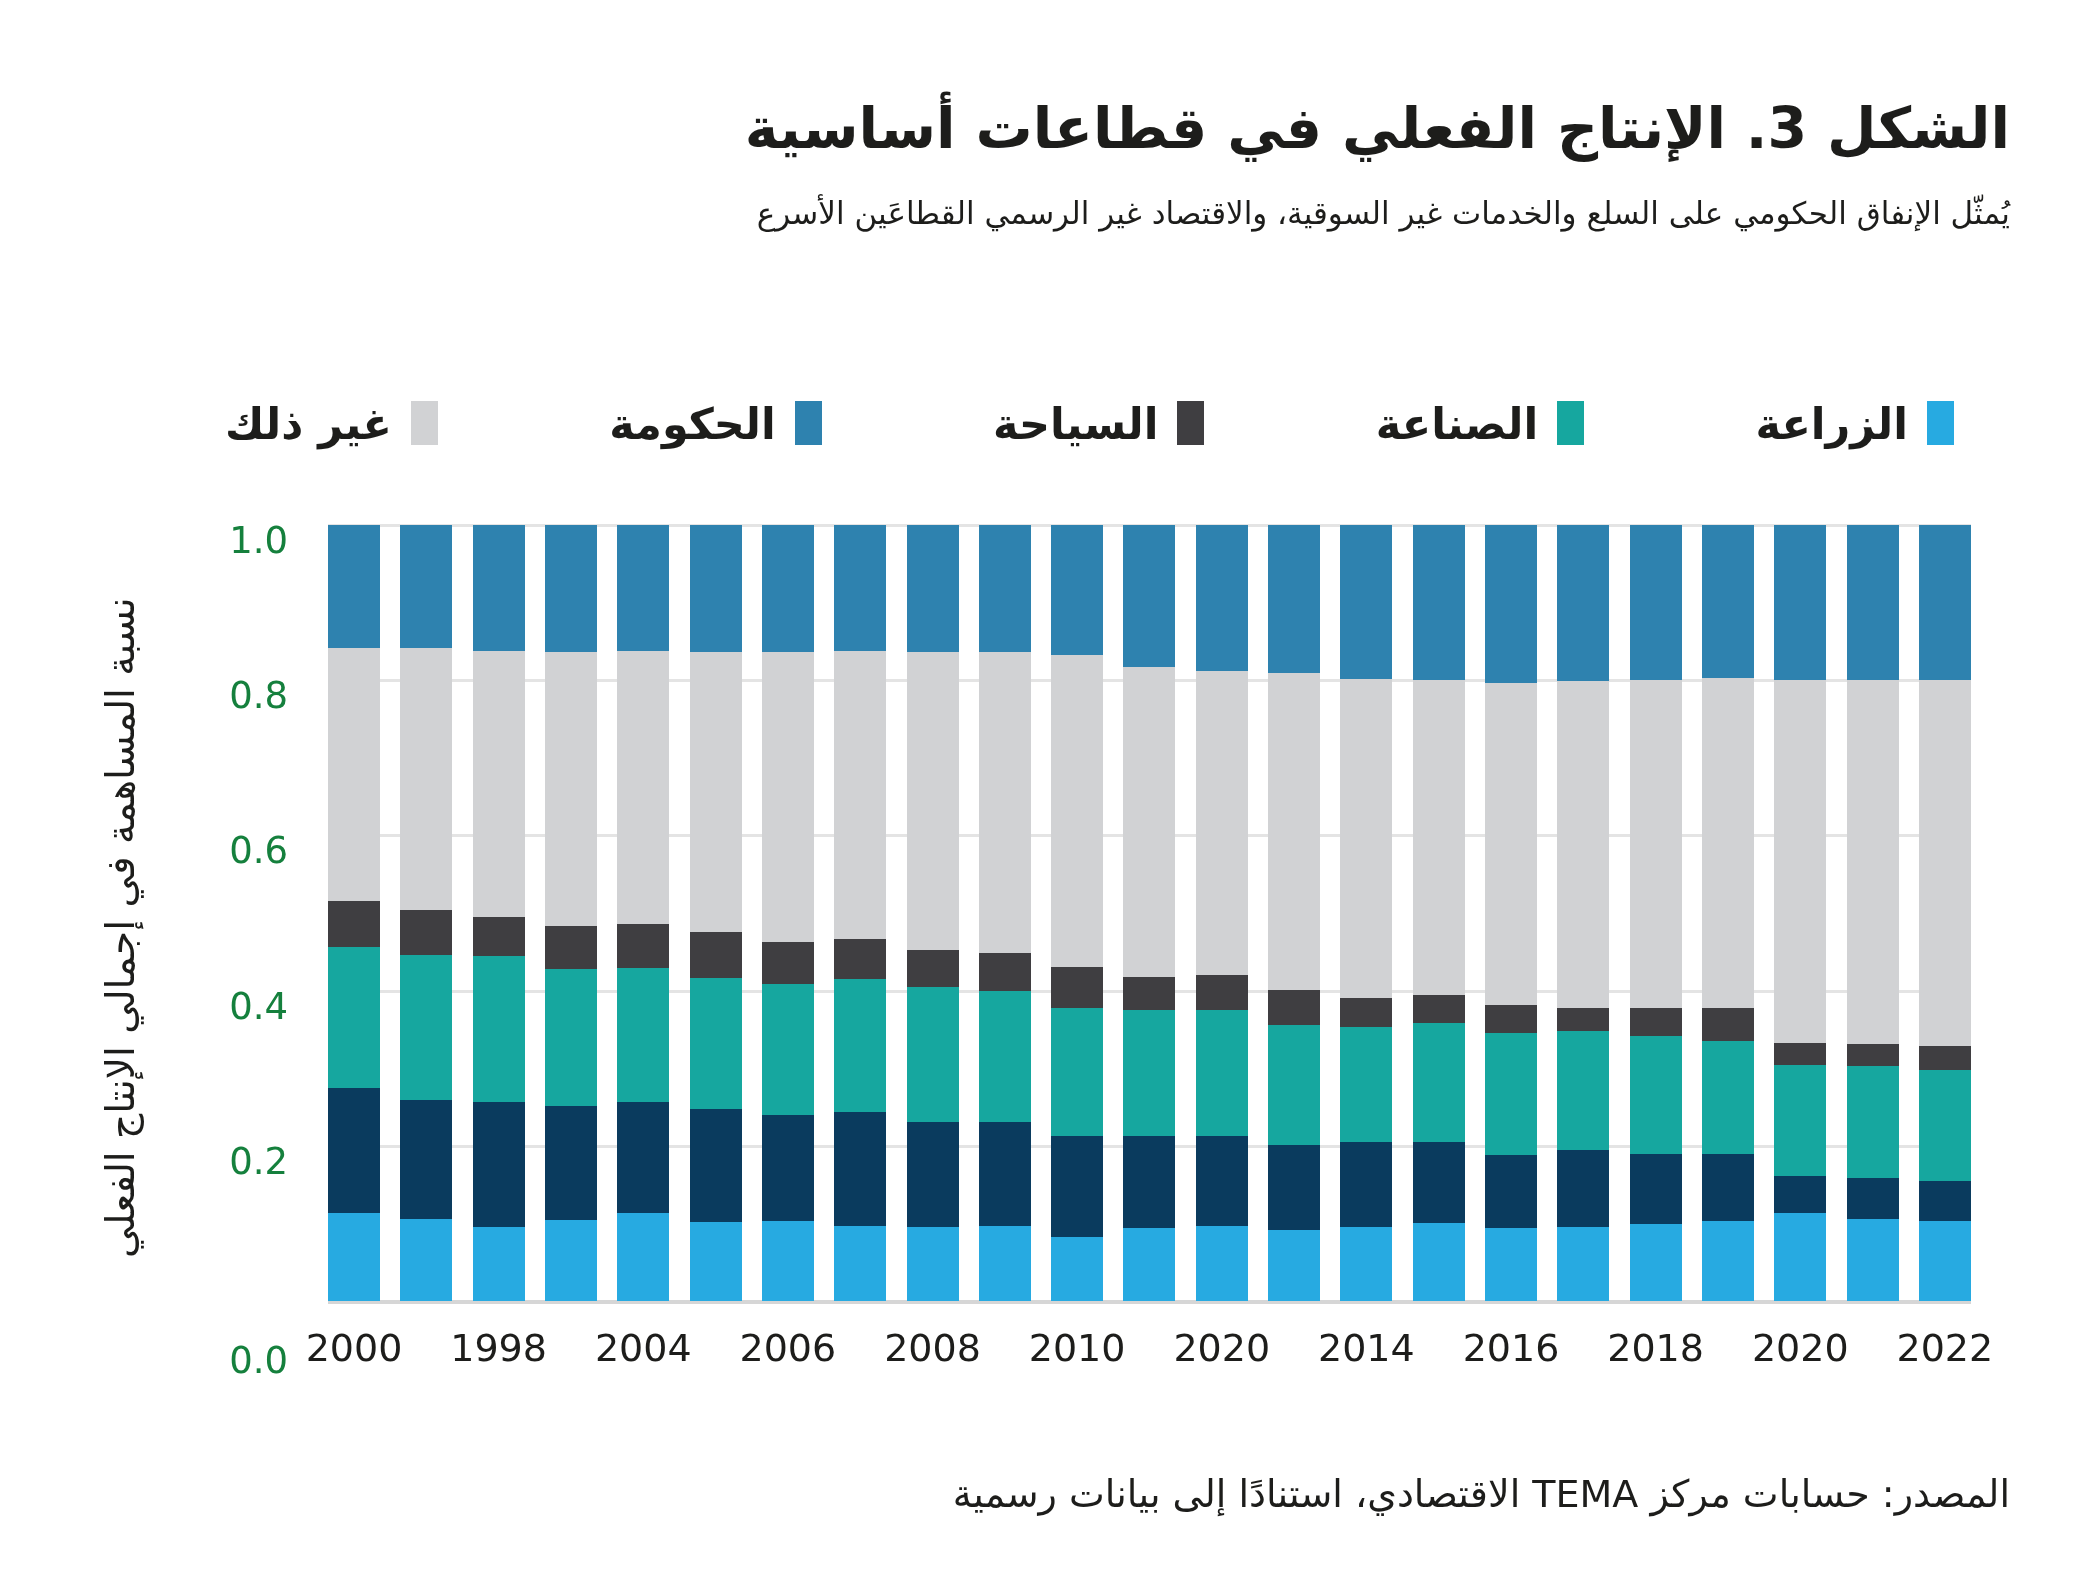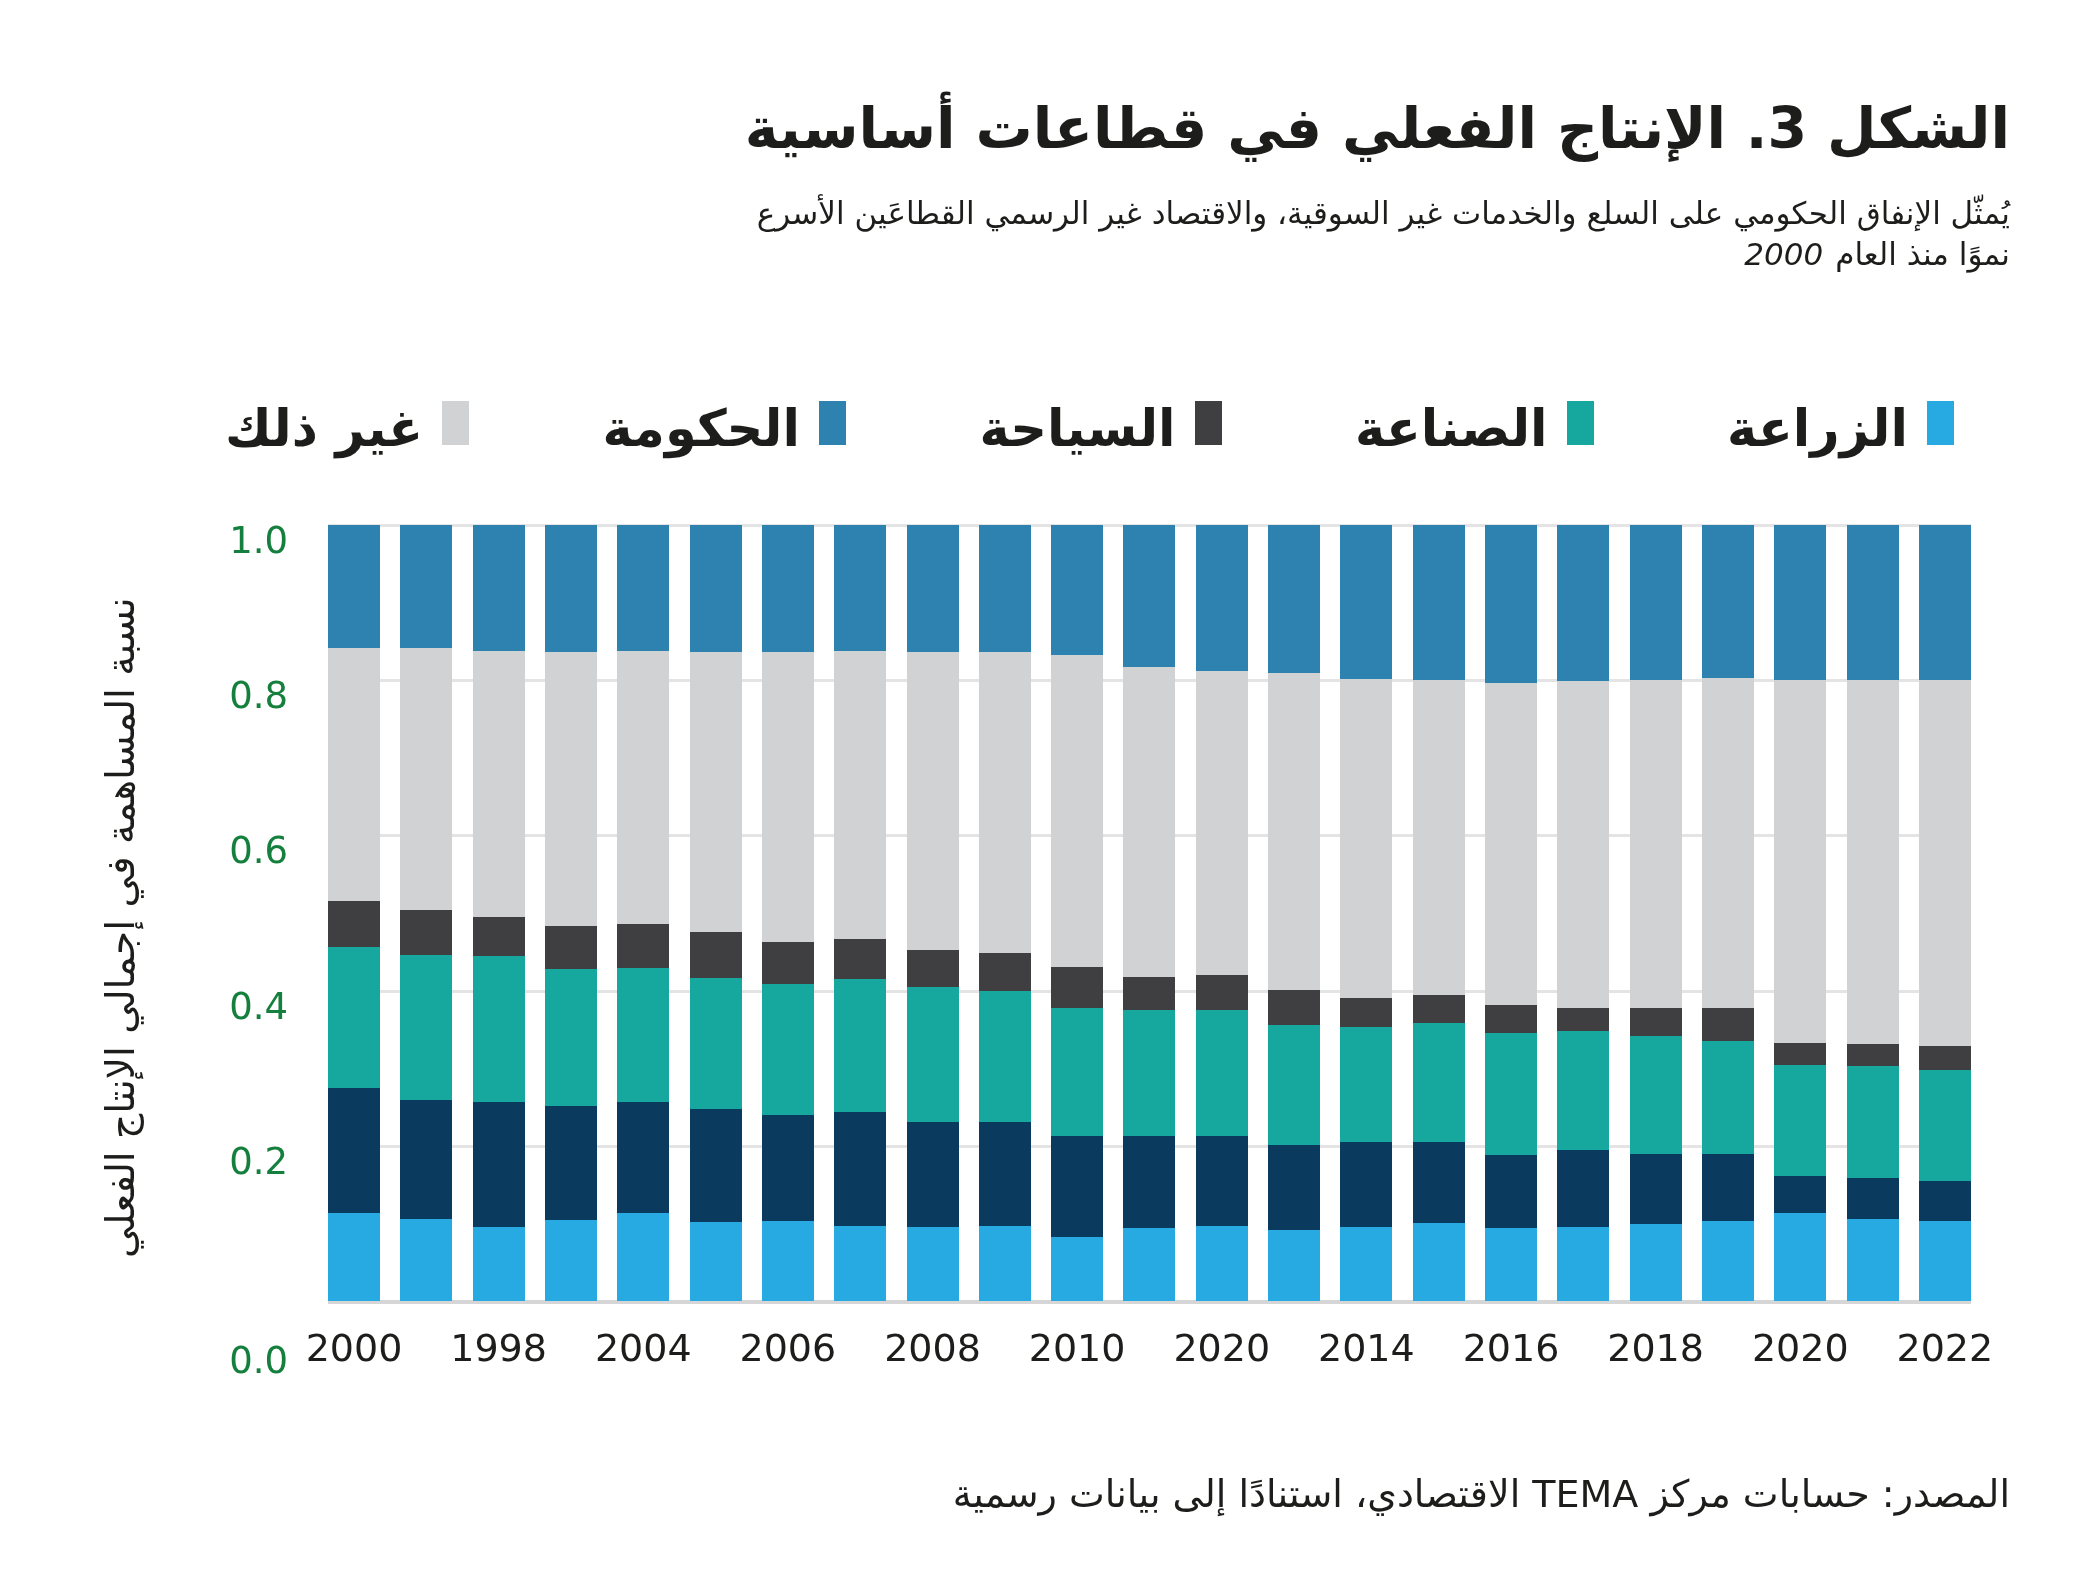--- a/index.html
+++ b/index.html
@@ -16,21 +16,21 @@
     font-size:31px;font-weight:400;line-height:1.33;
   }
   .subtitle .em{font-style:italic;margin-inline-start:12px;}
   .legend{
     position:absolute;top:398px;left:225px;right:130px;direction:rtl;
     display:flex;justify-content:space-between;align-items:flex-start;
   }
   .legend-item{display:flex;align-items:flex-start;direction:rtl;}
   .legend-swatch{width:27px;height:44px;flex:none;margin-top:3px;margin-inline-end:19px;}
   .legend-label{
-    font-size:51px;font-weight:bold;line-height:1.22;white-space:pre-line;text-align:center;
+    font-size:43px;font-weight:bold;line-height:1.22;white-space:pre-line;text-align:center;
   }
   .plot{position:absolute;left:328px;top:525px;width:1643px;height:776px;}
   .gridline{position:absolute;left:0;right:0;height:3px;background:#e4e4e4;}
   .gridline.baseline{background:#d6d6d6;height:4px;}
   .bars{position:absolute;left:0;top:0;width:100%;height:100%;display:flex;justify-content:space-between;align-items:flex-end;}
   .bar{width:52px;height:100%;display:flex;flex-direction:column-reverse;}
   .bar-seg{width:100%;}
   .yticks{position:absolute;left:160px;top:525px;width:143px;height:776px;direction:ltr;}
   .ytick{
     position:absolute;right:15px;transform:translateY(-50%);font-size:37px;color:#15803d;
@@ -50,21 +50,20 @@
 </style>
 </head>
 <body>
 
 <div class="page">
 
   <h1 class="title">الشكل 3. الإنتاج الفعلي في قطاعات أساسية</h1>
 
   <div class="subtitle">
     <div>يُمثّل الإنفاق الحكومي على السلع والخدمات غير السوقية، والاقتصاد غير الرسمي القطاعَين الأسرع</div>
-    <div><span>نموًا منذ العام</span><span class="em">2000</span></div>
   </div>
 
   <div class="legend" id="legend">
       <div class="legend-item">
         <span class="legend-swatch" style="background: rgb(39, 170, 225);"></span>
         <span class="legend-label">الزراعة</span>
       </div>
       <div class="legend-item">
         <span class="legend-swatch" style="background: rgb(22, 167, 159);"></span>
         <span class="legend-label">الصناعة</span>

